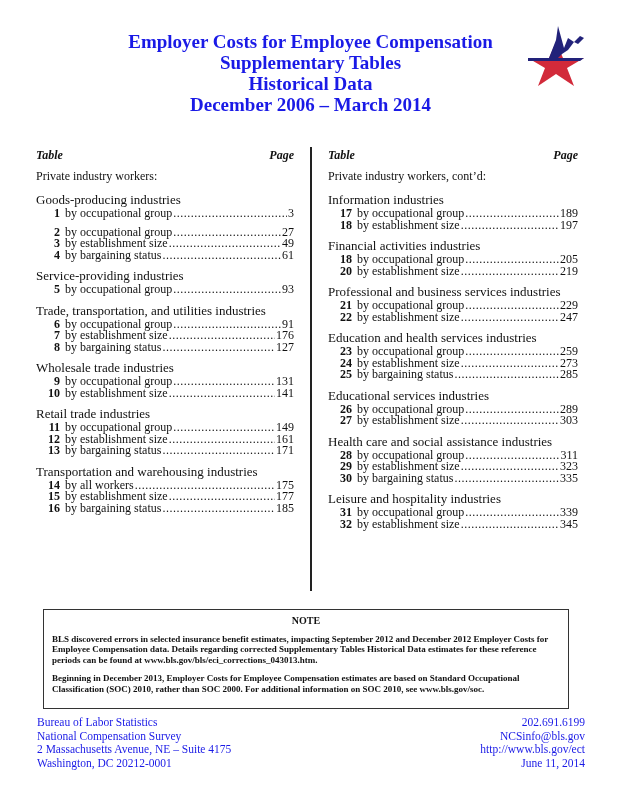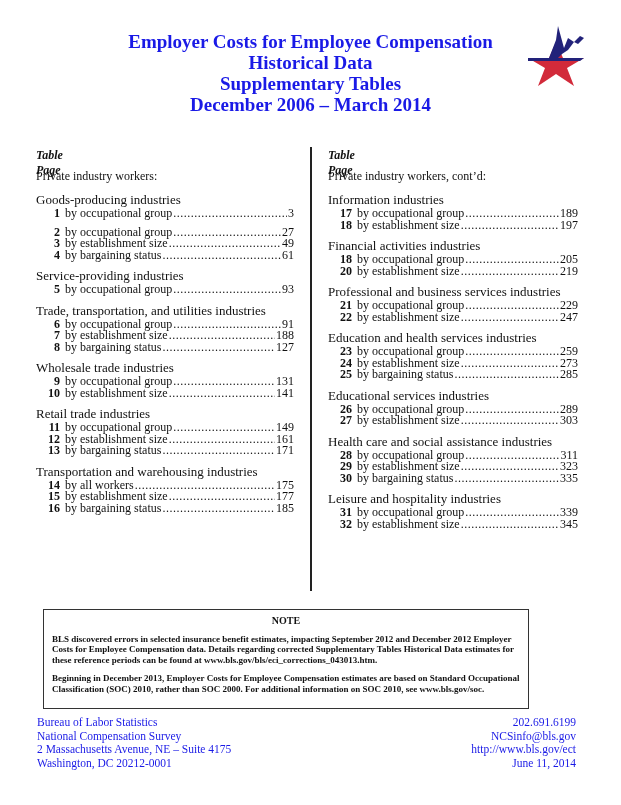--- a/index.html
+++ b/index.html
@@ -6,45 +6,45 @@
   body { width:621px; height:805px; position:relative; overflow:hidden;
          font-family:"Liberation Serif", serif; color:#111; }
   .title { position:absolute; left:0; width:621px; top:31px; text-align:center;
            color:#1a1ae6; font-weight:bold; font-size:19px; line-height:21px; }
   .logo { position:absolute; left:522px; top:18px; width:68px; height:70px; }
   .divider { position:absolute; left:310px; top:147px; width:2px; height:444px; background:#222; }
   .col { position:absolute; top:148px; width:258px; font-size:12px; }
   .col.left { left:36px; }
   .col.right { left:328px; width:250px; }
   .hdr { display:flex; justify-content:space-between; font-style:italic; font-weight:bold;
-         font-size:12px; height:16px;flex-direction:column; }
+         font-size:12px; height:16px; }
   .sub { font-size:12px; margin-top:5px; height:16px; }
   .group { margin-top:7px; }
   .gtitle { font-size:13px; line-height:15px; height:16px; }
   .row { display:flex; align-items:baseline; font-size:12px; line-height:11.5px; height:11.5px; }
   .row .num { font-weight:bold; width:24px; text-align:right; padding-right:5px; flex:none; }
   .row .lbl { flex:none; }
   .row .dots { flex:1; overflow:hidden; white-space:nowrap; margin:0 1px; }
   .row .dots::after { content:"........................................................................................"; letter-spacing:0.5px; }
   .row .pg { flex:none; text-align:right; }
-  .note { position:absolute; left:43px; top:609px; width:486px; height:100px;
+  .note { position:absolute; left:43px; top:609px; width:526px; height:100px;
           border:1.5px solid #333; box-sizing:border-box; padding:6px 8px 0 8px; font-size:9px; line-height:10.5px; }
   .note .ntitle { text-align:center; font-weight:bold; font-size:10px; margin-bottom:7px; }
   .note p { margin:0 0 8px 0;font-weight:bold; }
   .footer { position:absolute; top:716px; color:#1a1ae6; font-size:11.5px; line-height:13.5px; }
   .footer.left { left:37px; }
-  .footer.right { right:45px; text-align:right; }
+  .footer.right { right:36px; text-align:right; }
 </style>
 </head>
 <body>
 
 <div class="title">
   <div>Employer Costs for Employee Compensation</div>
+  <div>Supplementary Tables</div>
   <div>Historical Data</div>
-  <div>Supplementary Tables</div>
   <div>December 2006 – March 2014</div>
 </div>
 
 <svg class="logo" viewBox="0 0 68 70">
   <polygon points="34,40 41,56 62,56 45,66 52,84 34,72 16,84 23,66 6,56 27,56" fill="#d22a3a" transform="translate(0,-16)"></polygon>
   <polygon points="6,40 27,40 34,22 36,8 42,30 46,20 52,24 58,18 62,20 56,26 52,24 46,32 40,36 36,40 62,40 58,43 6,43" fill="#22227a"></polygon>
 </svg>
 
 <div class="divider"></div>
 
@@ -101,21 +101,21 @@
     <div class="row">
         <span class="num">6</span>
         <span class="lbl">by occupational group</span>
         <span class="dots"></span>
         <span class="pg">91</span>
       </div>
     <div class="row">
         <span class="num">7</span>
         <span class="lbl">by establishment size</span>
         <span class="dots"></span>
-        <span class="pg">188</span>
+        <span class="pg">176</span>
       </div>
     <div class="row">
         <span class="num">8</span>
         <span class="lbl">by bargaining status</span>
         <span class="dots"></span>
         <span class="pg">127</span>
       </div>
   </div>
 
   <div class="group">

